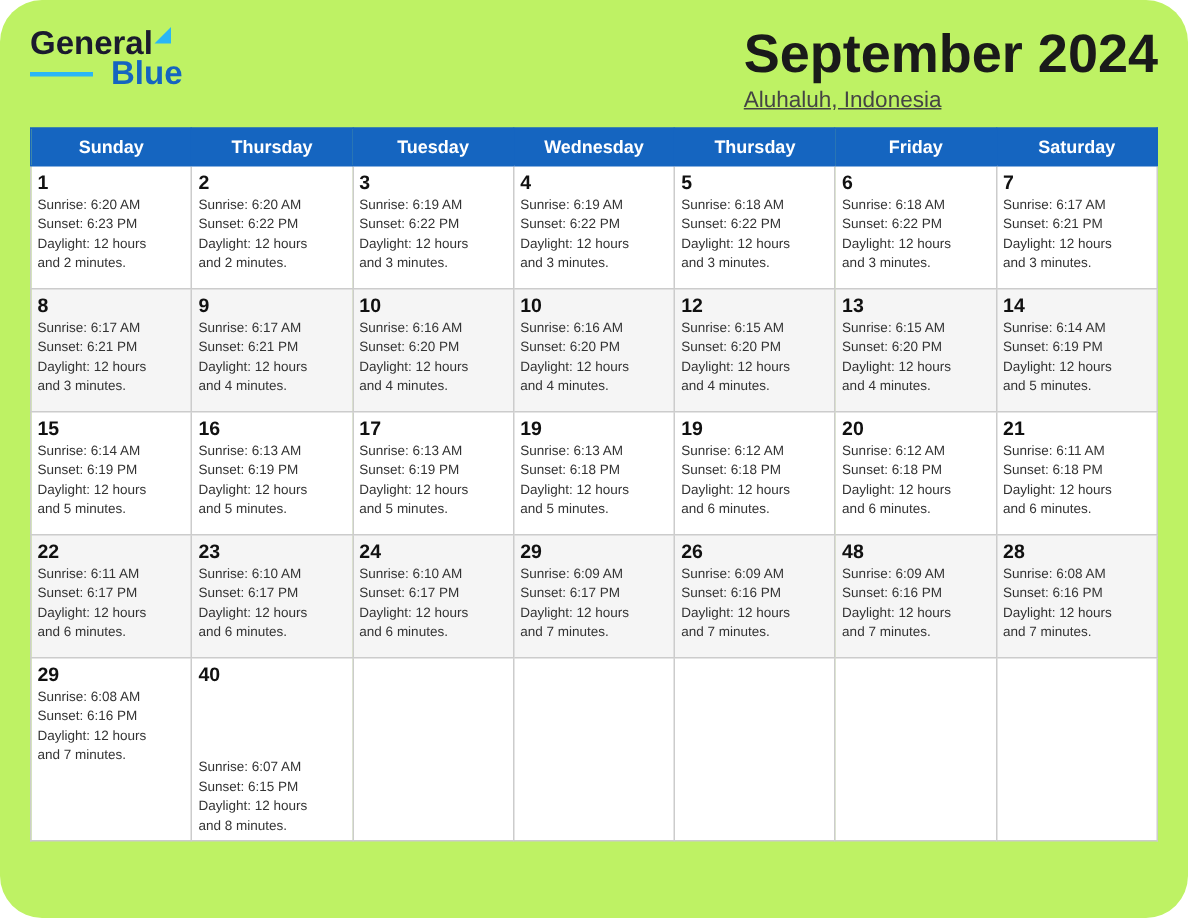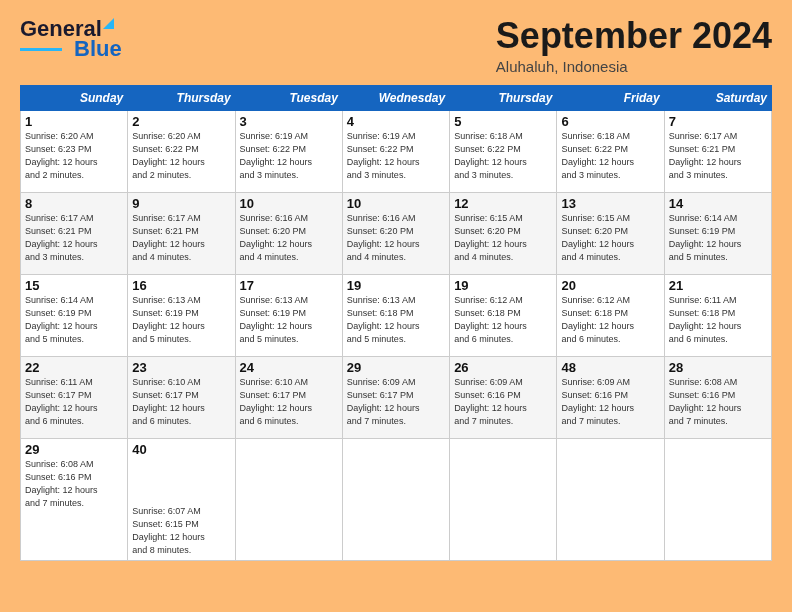--- a/index.html
+++ b/index.html
@@ -7,21 +7,22 @@
       font-family: Arial, sans-serif;
       background: #fff;
       width: 792px;
       height: 612px;
       overflow: hidden;
     }
     .page {
       width: 792px;
       height: 612px;
       padding: 16px 20px 10px 20px;
-      background: #fdba74;
+      background: #bef264;
+      border-radius: 28px;
     }
     .header {
       display: flex;
       justify-content: space-between;
       align-items: flex-start;
       margin-bottom: 10px;
     }
     .logo {
       display: flex;
       flex-direction: column;
@@ -32,35 +33,35 @@
     .month-title {
       font-size: 36px;
       font-weight: bold;
       color: #1a1a1a;
       line-height: 1.1;
     }
     .location {
       font-size: 15px;
       color: #444;
       margin-top: 2px;
+      text-decoration: underline;
     }
     .calendar-table {
       width: 100%;
       border-collapse: collapse;
       table-layout: fixed;
     }
     .calendar-table th {
       background: #1565c0;
       color: #fff;
       font-size: 12px;
       font-weight: bold;
       padding: 5px 4px;
-      text-align: right;
+      text-align: center;
       border: 1px solid #1565c0;
-      font-style: italic;
     }
     .calendar-table td {
       vertical-align: top;
       border: 1px solid #ccc;
       padding: 3px 4px;
       font-size: 9.5px;
       color: #222;
       height: 82px;
       background: #fff;
     }

